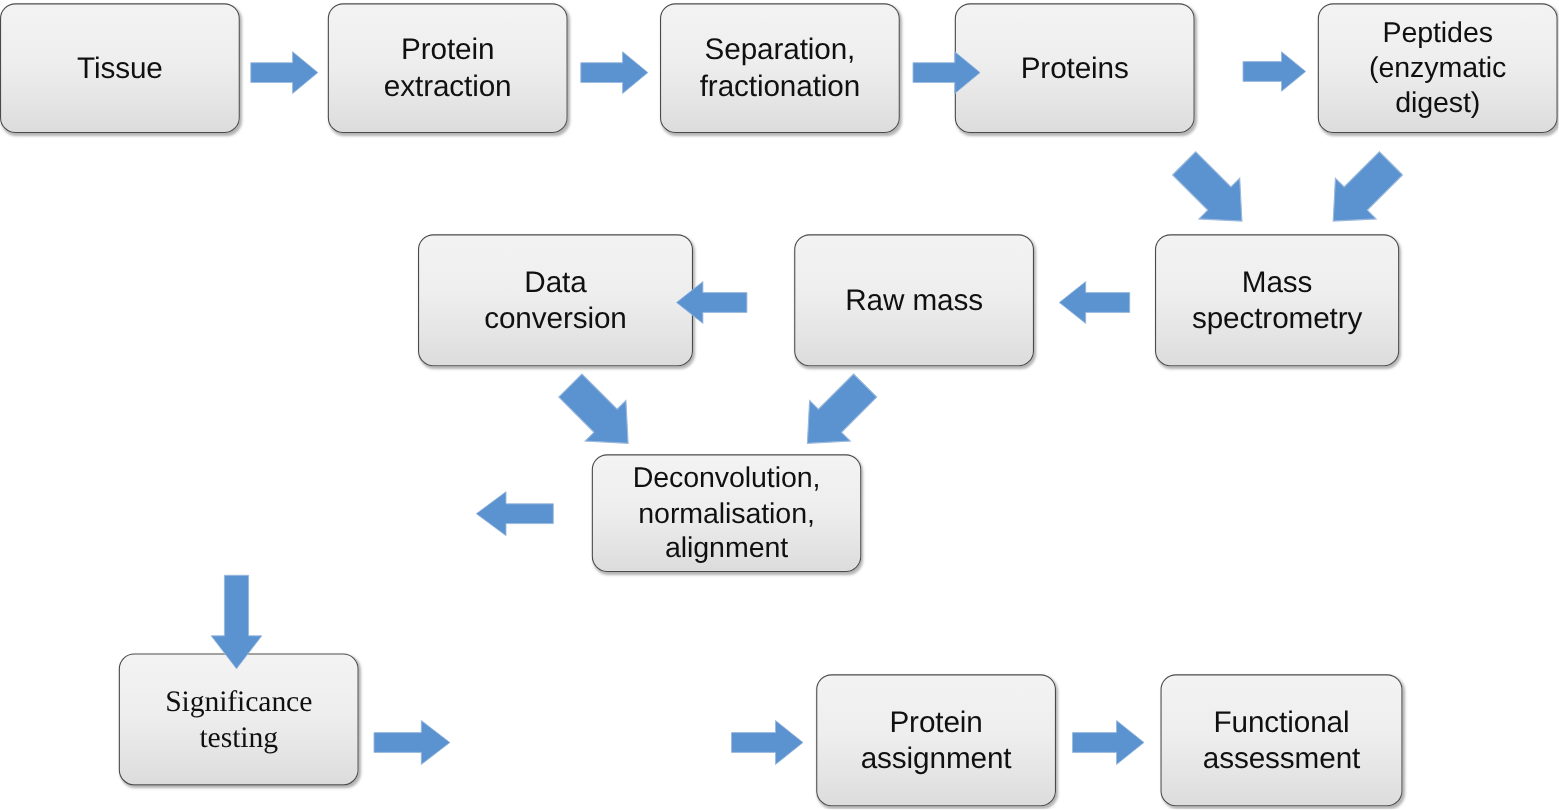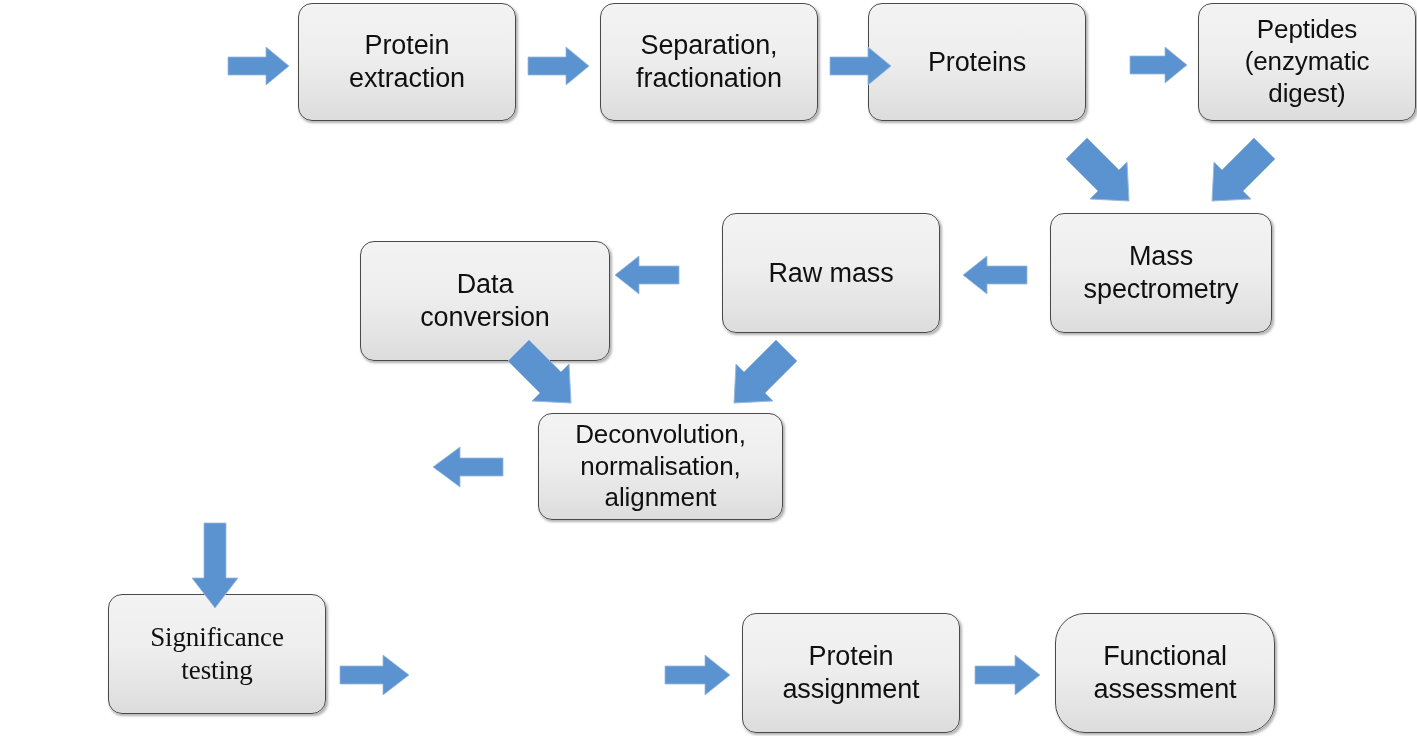--- a/index.html
+++ b/index.html
@@ -39,20 +39,23 @@
   .arrow {
     position: absolute;
   }
   .arrow svg { display: block; overflow: visible; }
 </style>
 </head>
 <body>
 
 <div id="canvas">
 
+  <div class="node" style="left:0px; top:3px; width:218px; height:118px;">
+    <span>Tissue</span>
+  </div>
 
   <div class="node" style="left:298px; top:3px; width:218px; height:118px;">
     <span>Protein<br>extraction</span>
   </div>
 
   <div class="node" style="left:600px; top:3px; width:218px; height:118px;">
     <span>Separation,<br>fractionation</span>
   </div>
 
   <div class="node" style="left:868px; top:3px; width:218px; height:118px;">
@@ -64,39 +67,39 @@
   </div>
 
   <div class="node" style="left:1050px; top:213px; width:222px; height:120px;">
     <span>Mass<br>spectrometry</span>
   </div>
 
   <div class="node" style="left:722px; top:213px; width:218px; height:120px;">
     <span>Raw mass</span>
   </div>
 
-  <div class="node" style="left:360px; top:213px; width:250px; height:120px;margin-top:28px;">
+  <div class="node" style="left:380px; top:213px; width:250px; height:120px;">
     <span>Data<br>conversion</span>
   </div>
 
   <div class="node" style="left:538px; top:413px; width:245px; height:107px; font-size:26px;justify-content:flex-end;">
     <span>Deconvolution,<br>normalisation,<br>alignment</span>
   </div>
 
 
   <div class="node" style="left:108px; top:594px; width:218px; height:120px;font-family:Liberation Serif, serif;">
     <span>Significance<br>testing</span>
   </div>
 
 
   <div class="node" style="left:742px; top:613px; width:218px; height:120px;">
     <span>Protein<br>assignment</span>
   </div>
 
-  <div class="node" style="left:1055px; top:613px; width:220px; height:120px;border-radius:30px;">
+  <div class="node" style="left:1055px; top:613px; width:220px; height:120px;">
     <span>Functional<br>assessment</span>
   </div>
 
   <div class="arrow" style="left:228px; top:46px; width:62px; height:40px;">
     <svg width="62" height="40" viewBox="0 0 62 40">
       <polygon points="0,11 38,11 38,1 61,20 38,39 38,29 0,29" fill="#5B93D1" stroke="#9ab8dc" stroke-width="0.8"></polygon>
     </svg>
   </div>
 
   <div class="arrow" style="left:528px; top:46px; width:62px; height:40px;">

